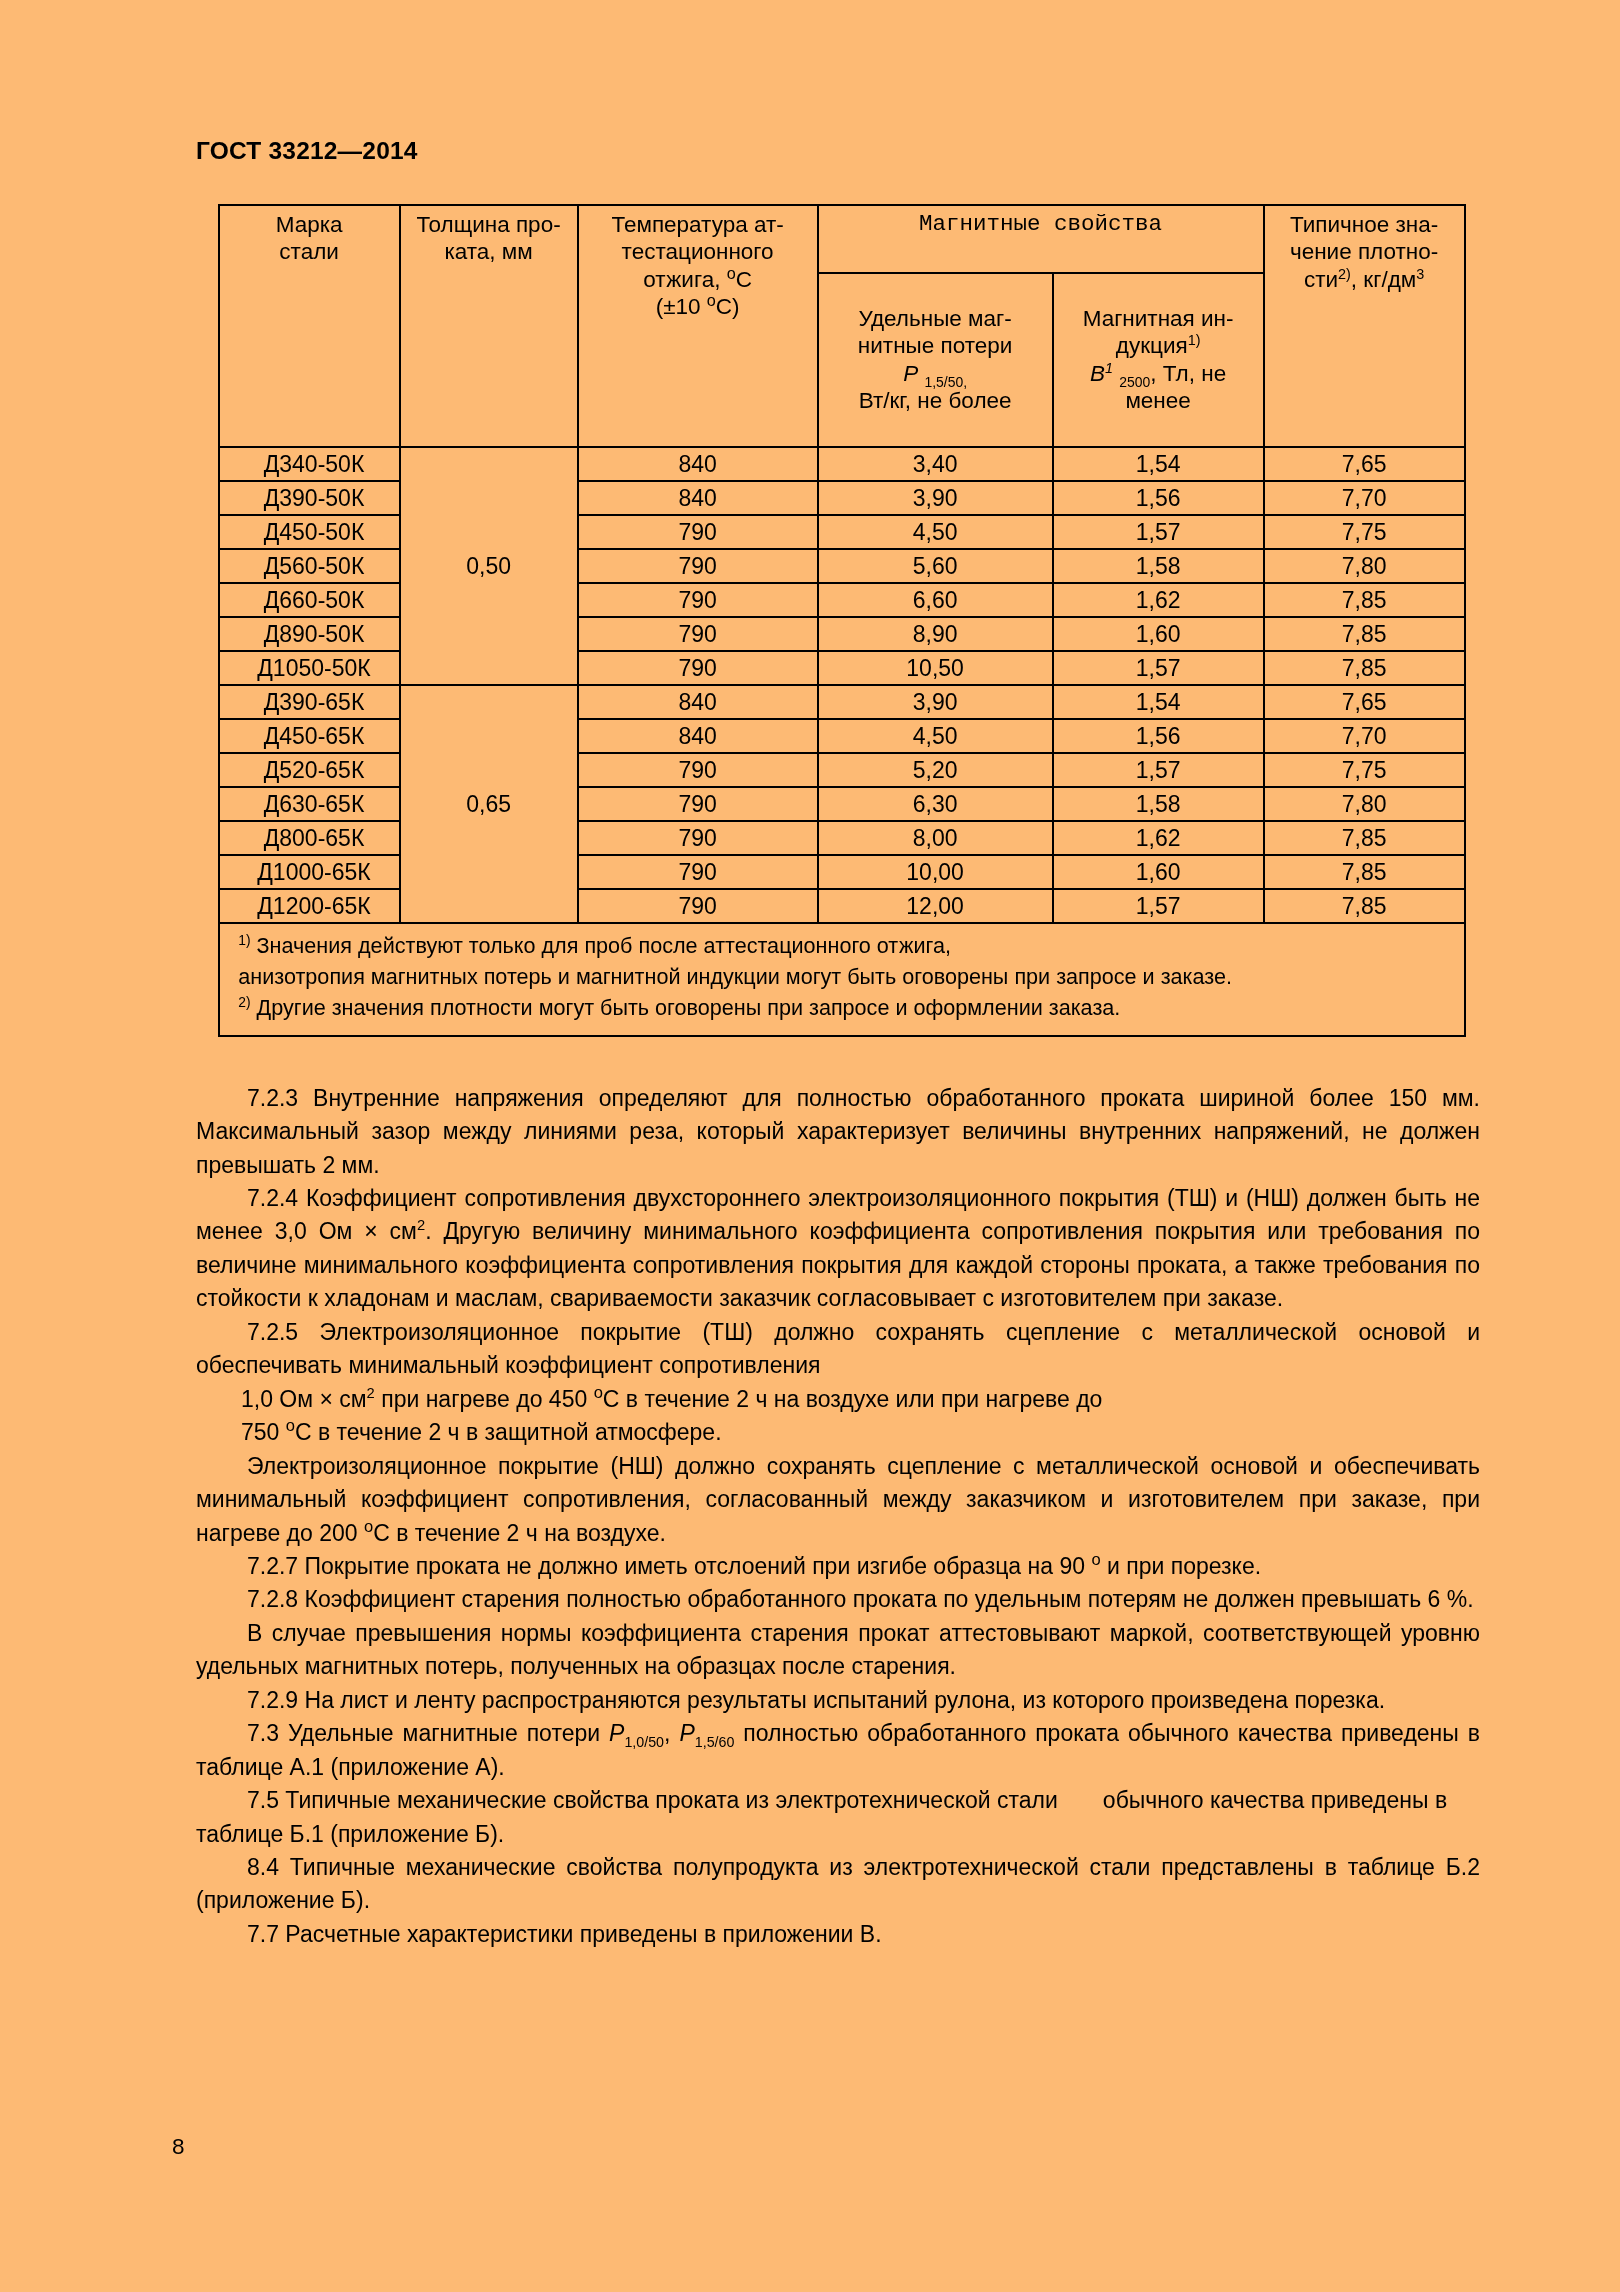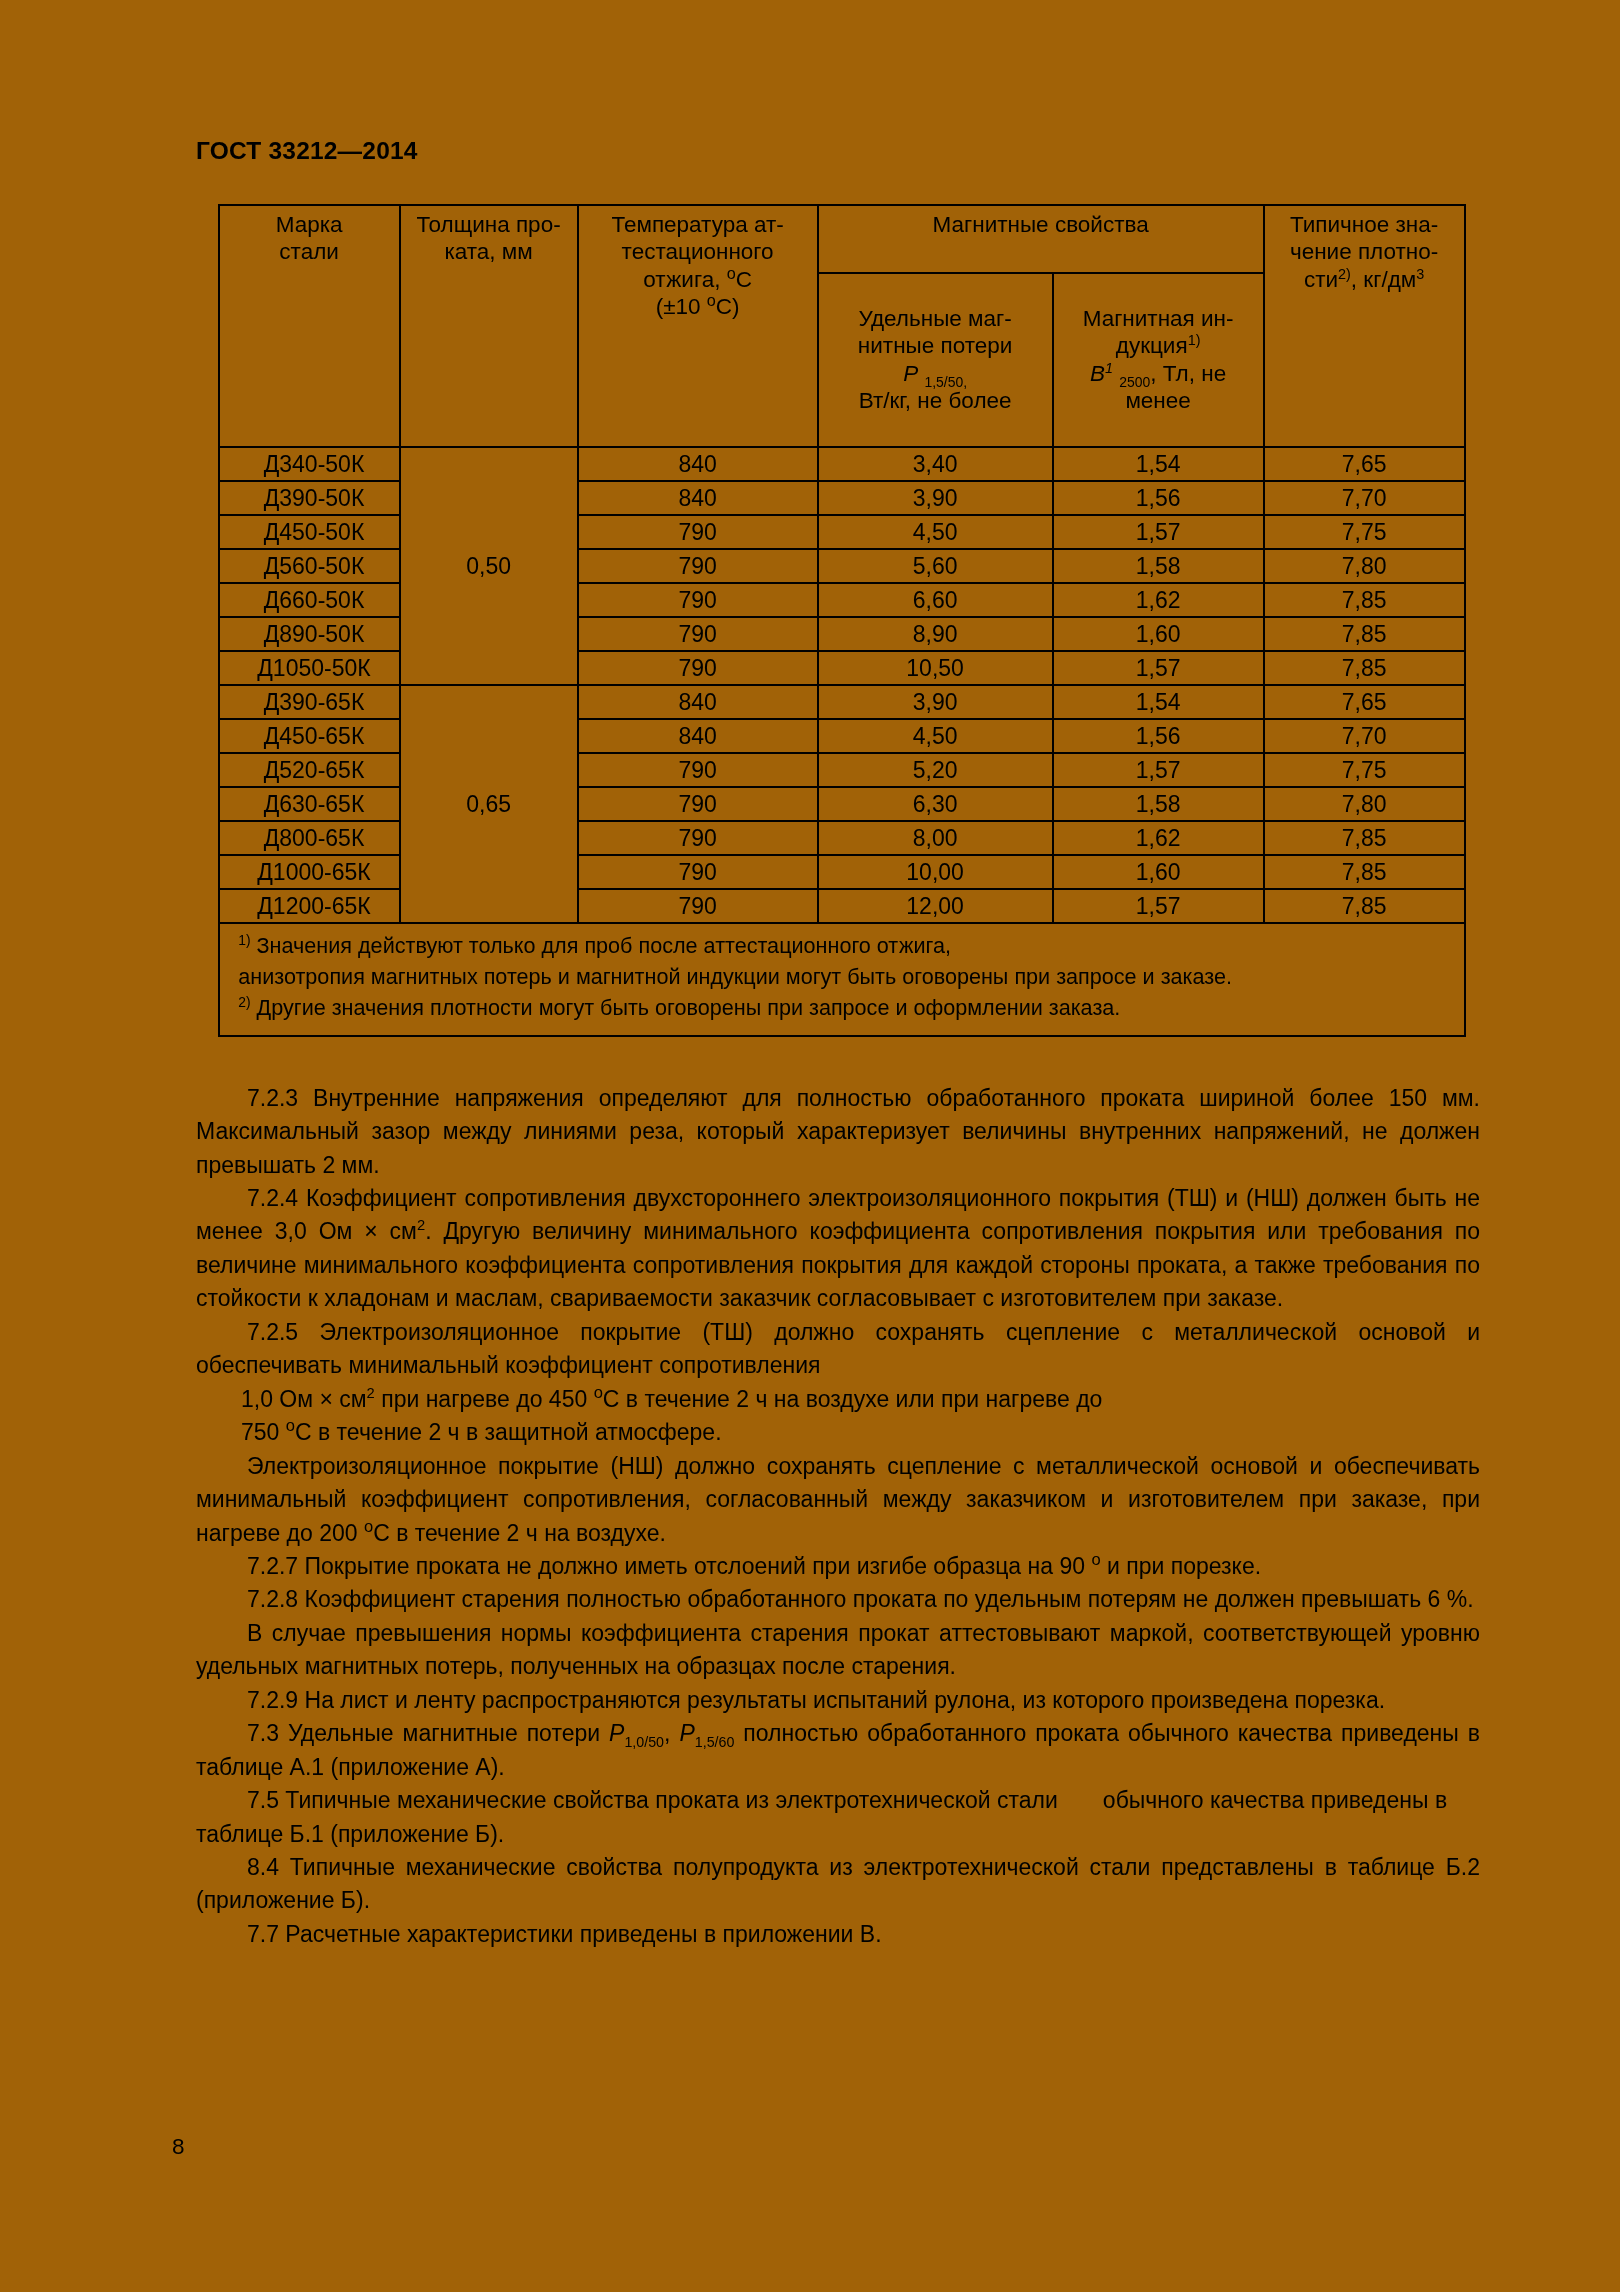--- a/index.html
+++ b/index.html
@@ -8,21 +8,21 @@
     background: #ffffff;
   }
   body {
     font-family: "Liberation Sans", sans-serif;
     color: #000000;
   }
   .page {
     position: relative;
     width: 1620px;
     height: 2293px;
-    background: #a16207;
+    background: #fdba74;
     box-sizing: border-box;
     padding: 0;
     overflow: hidden;
   }
   .content {
     position: absolute;
     left: 196px;
     top: 137px;
     width: 1284px;
   }
@@ -52,20 +52,21 @@
     padding: 0;
     text-align: center;
     vertical-align: middle;
     font-weight: normal;
     line-height: 1.22;
   }
   .hdr-top {
     height: 61px;
     padding: 4.9px 3.9px 0 3.9px !important;
     vertical-align: top !important;
+    font-family: Liberation Mono, monospace;
   }
   .hdr-tall {
     vertical-align: top !important;
     padding: 4.9px 3.9px 0 3.9px !important;
   }
   .hdr-mid {
     vertical-align: middle !important;
     padding: 5.9px 5.9px !important;
   }
   td.data {

